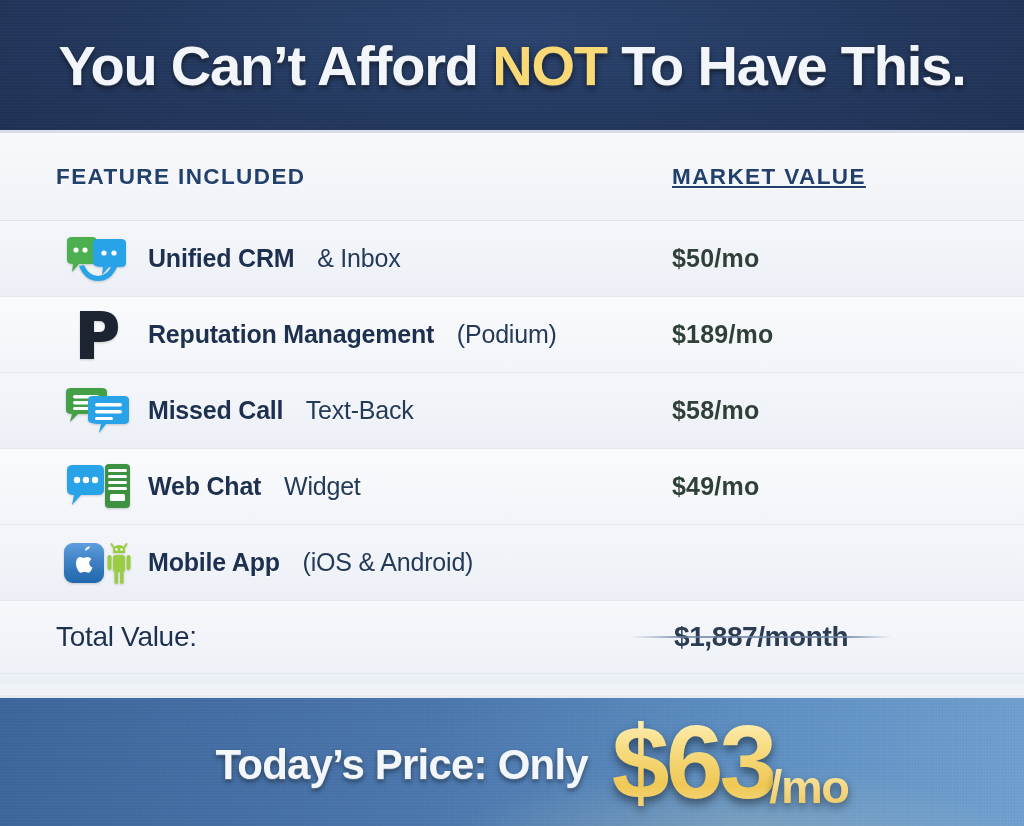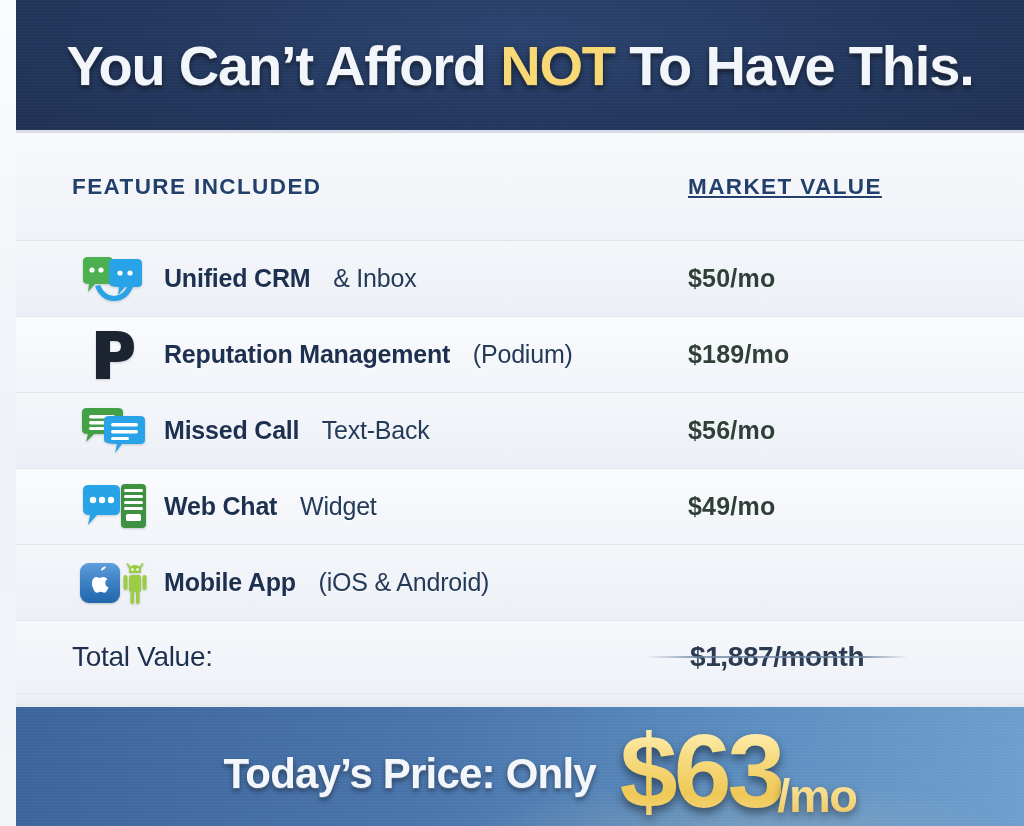--- a/index.html
+++ b/index.html
@@ -9,21 +9,20 @@
     font-family:"Liberation Sans", sans-serif;
     background:#f4f6fa;
     overflow:hidden;
   }
   .page {
     position:relative;
     width:1024px; height:826px;
     display:flex; flex-direction:column;
     background:
       linear-gradient(180deg,#fbfcfe 0%,#eef1f7 55%,#f3f5f9 100%);
-    padding-left: 16px;
   }
 
   
   .banner {
     position:relative;
     height:133px;
     flex:0 0 133px;
     background:
       radial-gradient(ellipse 900px 220px at 50% 25%, #2b4470 0%, #23375d 45%, #1b2c4c 100%);
     display:flex; align-items:center; justify-content:center;
@@ -58,21 +57,21 @@
     padding:0;
     background:linear-gradient(180deg,#f7f8fc 0%,#eef1f6 100%);
   }
   .table-area::after {
     content:""; position:absolute; inset:0;
     background:repeating-linear-gradient(0deg, rgba(255,255,255,.25) 0 1px, transparent 1px 4px);
     pointer-events:none;
   }
 
   .thead {
-    height:108px;
+    height:88px;
     display:flex; align-items:center;
     position:relative; z-index:2;
     background:linear-gradient(180deg,#f8f9fc,#eff2f7);
     border-bottom:1px solid #dfe4ec;
   }
   .th {
     font-size:22.5px;
     font-weight:bold;
     letter-spacing:1.4px;
     color:#22406c;
@@ -275,21 +274,21 @@
             <rect x="9" y="15" width="26" height="3.4" rx="1.7" fill="#fff"></rect>
             <rect x="9" y="21" width="17" height="3" rx="1.5" fill="#fff"></rect>
             <path d="M24 14 Q24 10 29 10 L60 10 Q65 10 65 14 L65 34 Q65 38 60 38 L42 38 L35 47 L37 38 Q24 38 24 34 Z" fill="#29a3e8"></path>
             <rect x="31" y="17" width="27" height="3.6" rx="1.8" fill="#fff"></rect>
             <rect x="31" y="24" width="27" height="3.6" rx="1.8" fill="#fff"></rect>
             <rect x="31" y="31" width="18" height="3" rx="1.5" fill="#fff"></rect>
           </svg>
         </span>
         <span class="feature-text"><span class="strong">Missed Call</span><span class="light"> Text-Back</span></span>
       </div>
-      <div class="cell-value">$56/mo</div>
+      <div class="cell-value">$58/mo</div>
     </div>
 
     <div class="row">
       <div class="cell-feature">
         <span class="icon-wrap">
           <svg width="66" height="50" viewBox="0 0 66 50">
             <path d="M2 8 Q2 3 8 3 L33 3 Q39 3 39 8 L39 28 Q39 33 33 33 L16 33 L7 43 L9 33 Q2 33 2 28 Z" fill="#29a3e8"></path>
             <circle cx="12" cy="18" r="3.2" fill="#fff"></circle>
               <circle cx="21" cy="18" r="3.2" fill="#fff"></circle>
               <circle cx="30" cy="18" r="3.2" fill="#fff"></circle>

